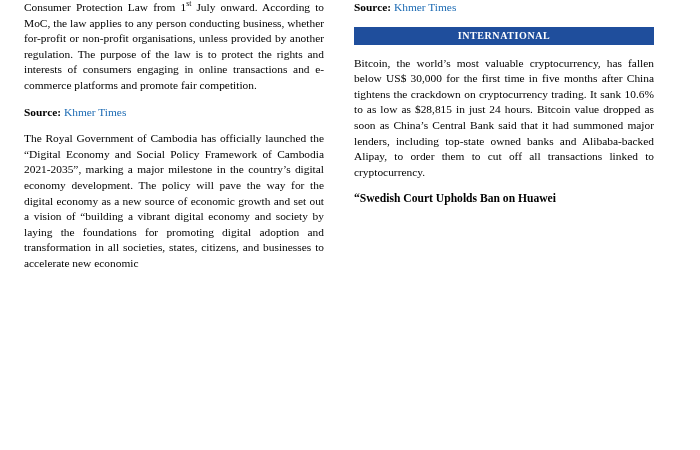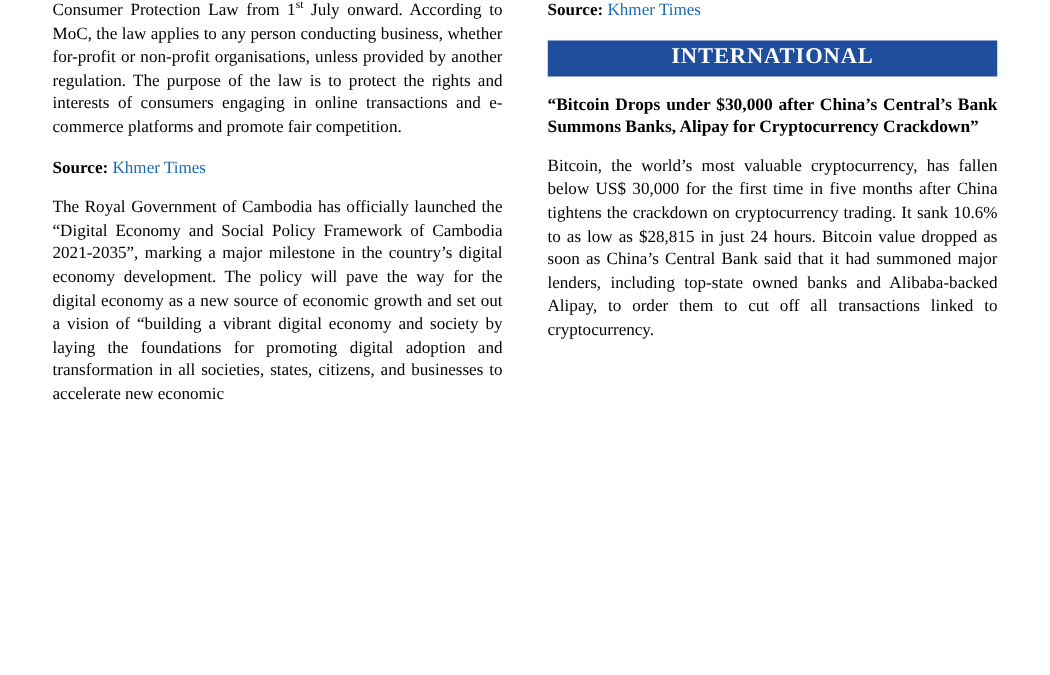--- a/index.html
+++ b/index.html
@@ -18,21 +18,20 @@
     position: relative;
     width: 700px;
     height: 450px;
     box-sizing: border-box;
     padding: 0 24px;
   }
   .cols {
     display: flex;
     gap: 30px;
     height: 450px;
-    justify-content: center;
   }
   .col {
     width: 300px;
     flex: 0 0 300px;
     position: relative;
     overflow: hidden;
   }
   p.body {
     margin: 0 0 11px 0;
     font-size: 11.4px;
@@ -58,21 +57,21 @@
     font-weight: bold;
   }
   .source .lnk {
     color: #1b6ab3;
     font-weight: normal;
   }
   .section-bar {
     background: #1f4e9c;
     color: #ffffff;
     text-align: center;
-    font-size: 15px;
+    font-size: 10px;
     letter-spacing: 0.6px;
     font-weight: bold;
     padding: 3px 0 4px 0;
     margin: 4px 0 11px 0;
   }
   .sup {
     font-size: 0.68em;
     vertical-align: super;
     line-height: 0;
   }
@@ -92,21 +91,21 @@
 
       <p class="body">The Royal Government of Cambodia has officially launched the “Digital Economy and Social Policy Framework of Cambodia 2021-2035”, marking a major milestone in the country’s digital economy development. The policy will pave the way for the digital economy as a new source of economic growth and set out a vision of “building a vibrant digital economy and society by laying the foundations for promoting digital adoption and transformation in all societies, states, citizens, and businesses to accelerate new economic</p>
     </div>
 
     <div class="col">
 
       <p class="source"><span>Source:</span> <span class="lnk">Khmer Times</span></p>
 
       <div class="section-bar">INTERNATIONAL</div>
 
-      <p class="heading">“Bitcoin Drops under $30,000 after China’s Central’s Bank Summons Banks, Alipay for Cryptocurrency Crackdown”</p>
 
       <p class="body">Bitcoin, the world’s most valuable cryptocurrency, has fallen below US$ 30,000 for the first time in five months after China tightens the crackdown on cryptocurrency trading. It sank 10.6% to as low as $28,815 in just 24 hours. Bitcoin value dropped as soon as China’s Central Bank said that it had summoned major lenders, including top-state owned banks and Alibaba-backed Alipay, to order them to cut off all transactions linked to cryptocurrency.</p>
 
 
+      <p class="heading nowrap-head">“Swedish Court Upholds Ban on Huawei</p>
     </div>
 
   </div>
 </div>
 
 </body></html>

